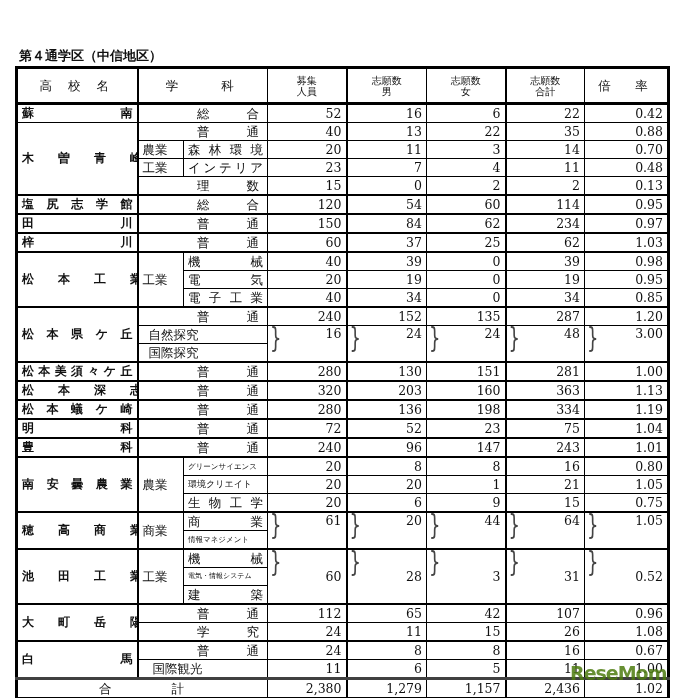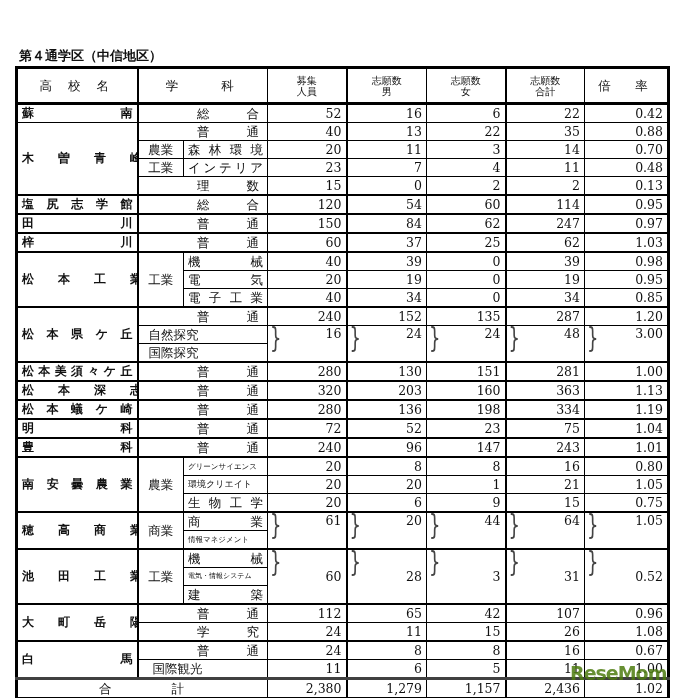--- a/index.html
+++ b/index.html
@@ -5,21 +5,21 @@
   html,body{margin:0;padding:0;background:#fff;}
   body{width:683px;height:698px;position:relative;overflow:hidden;font-family:"DejaVu Serif","Liberation Serif",serif;color:#111;}
   .title{position:absolute;left:19px;top:47px;font-family:"DejaVu Sans","Liberation Sans",sans-serif;font-size:13px;font-weight:bold;letter-spacing:0px;}
   table{position:absolute;left:15px;top:66px;border-collapse:collapse;width:652px;table-layout:fixed;border:3px solid #000;}
   td,th{border:1px solid #000;padding:0 4px;height:17px;font-size:12.5px;line-height:15px;white-space:nowrap;overflow:hidden;}
   th{font-family:"DejaVu Sans","Liberation Sans",sans-serif;font-weight:normal;font-size:10px;line-height:11px;height:33px;text-align:center;border-bottom:3px solid #000;}
   th.big{font-size:12.5px;letter-spacing:6px;}
   td.school{font-family:"DejaVu Sans","Liberation Sans",sans-serif;font-weight:bold;font-size:12px;border-right:2px solid #000;text-align:justify;text-align-last:justify;}
   td.num{text-align:right;font-size:12.5px;}
   td.dept{letter-spacing:4px;text-align:right;}
-  td.cat{text-align:center;}
+  td.cat{text-align:left;}
   td.sub{text-align:justify;text-align-last:justify;}
   td.tiny{font-size:7.5px;letter-spacing:0;text-align:left;font-family:"DejaVu Sans","Liberation Sans",sans-serif;}
   tr.thick td{border-top:2px solid #000;}
   tr.total td{border-top:3px solid #404040;}
   td.brace{position:relative;}
   td.brace:before{content:"}";position:absolute;left:2px;top:0;font-size:18px;color:#444;font-family:"DejaVu Sans",sans-serif;transform:scaleY(1.6);transform-origin:top;}
   td.rcol{border-left:2px solid #000;}
   .watermark{position:absolute;left:570px;top:662px;font-family:"DejaVu Sans","Liberation Sans",sans-serif;font-weight:bold;font-size:19px;color:#4d7c0f;opacity:0.85;letter-spacing:-1px;}
 </style>
 </head>
@@ -110,21 +110,21 @@
       <td class="num rcol">114</td>
       <td class="num">0.95</td>
     </tr>
 
     <tr class="thick">
       <td class="school">田　　　　　　川</td>
       <td colspan="2" class="dept">普　　通</td>
       <td class="num">150</td>
       <td class="num rcol">84</td>
       <td class="num">62</td>
-      <td class="num rcol">247</td>
+      <td class="num rcol">234</td>
       <td class="num">0.97</td>
     </tr>
 
     <tr class="thick">
       <td class="school">梓　　　　　　川</td>
       <td colspan="2" class="dept">普　　通</td>
       <td class="num">60</td>
       <td class="num rcol">37</td>
       <td class="num">25</td>
       <td class="num rcol">62</td>

